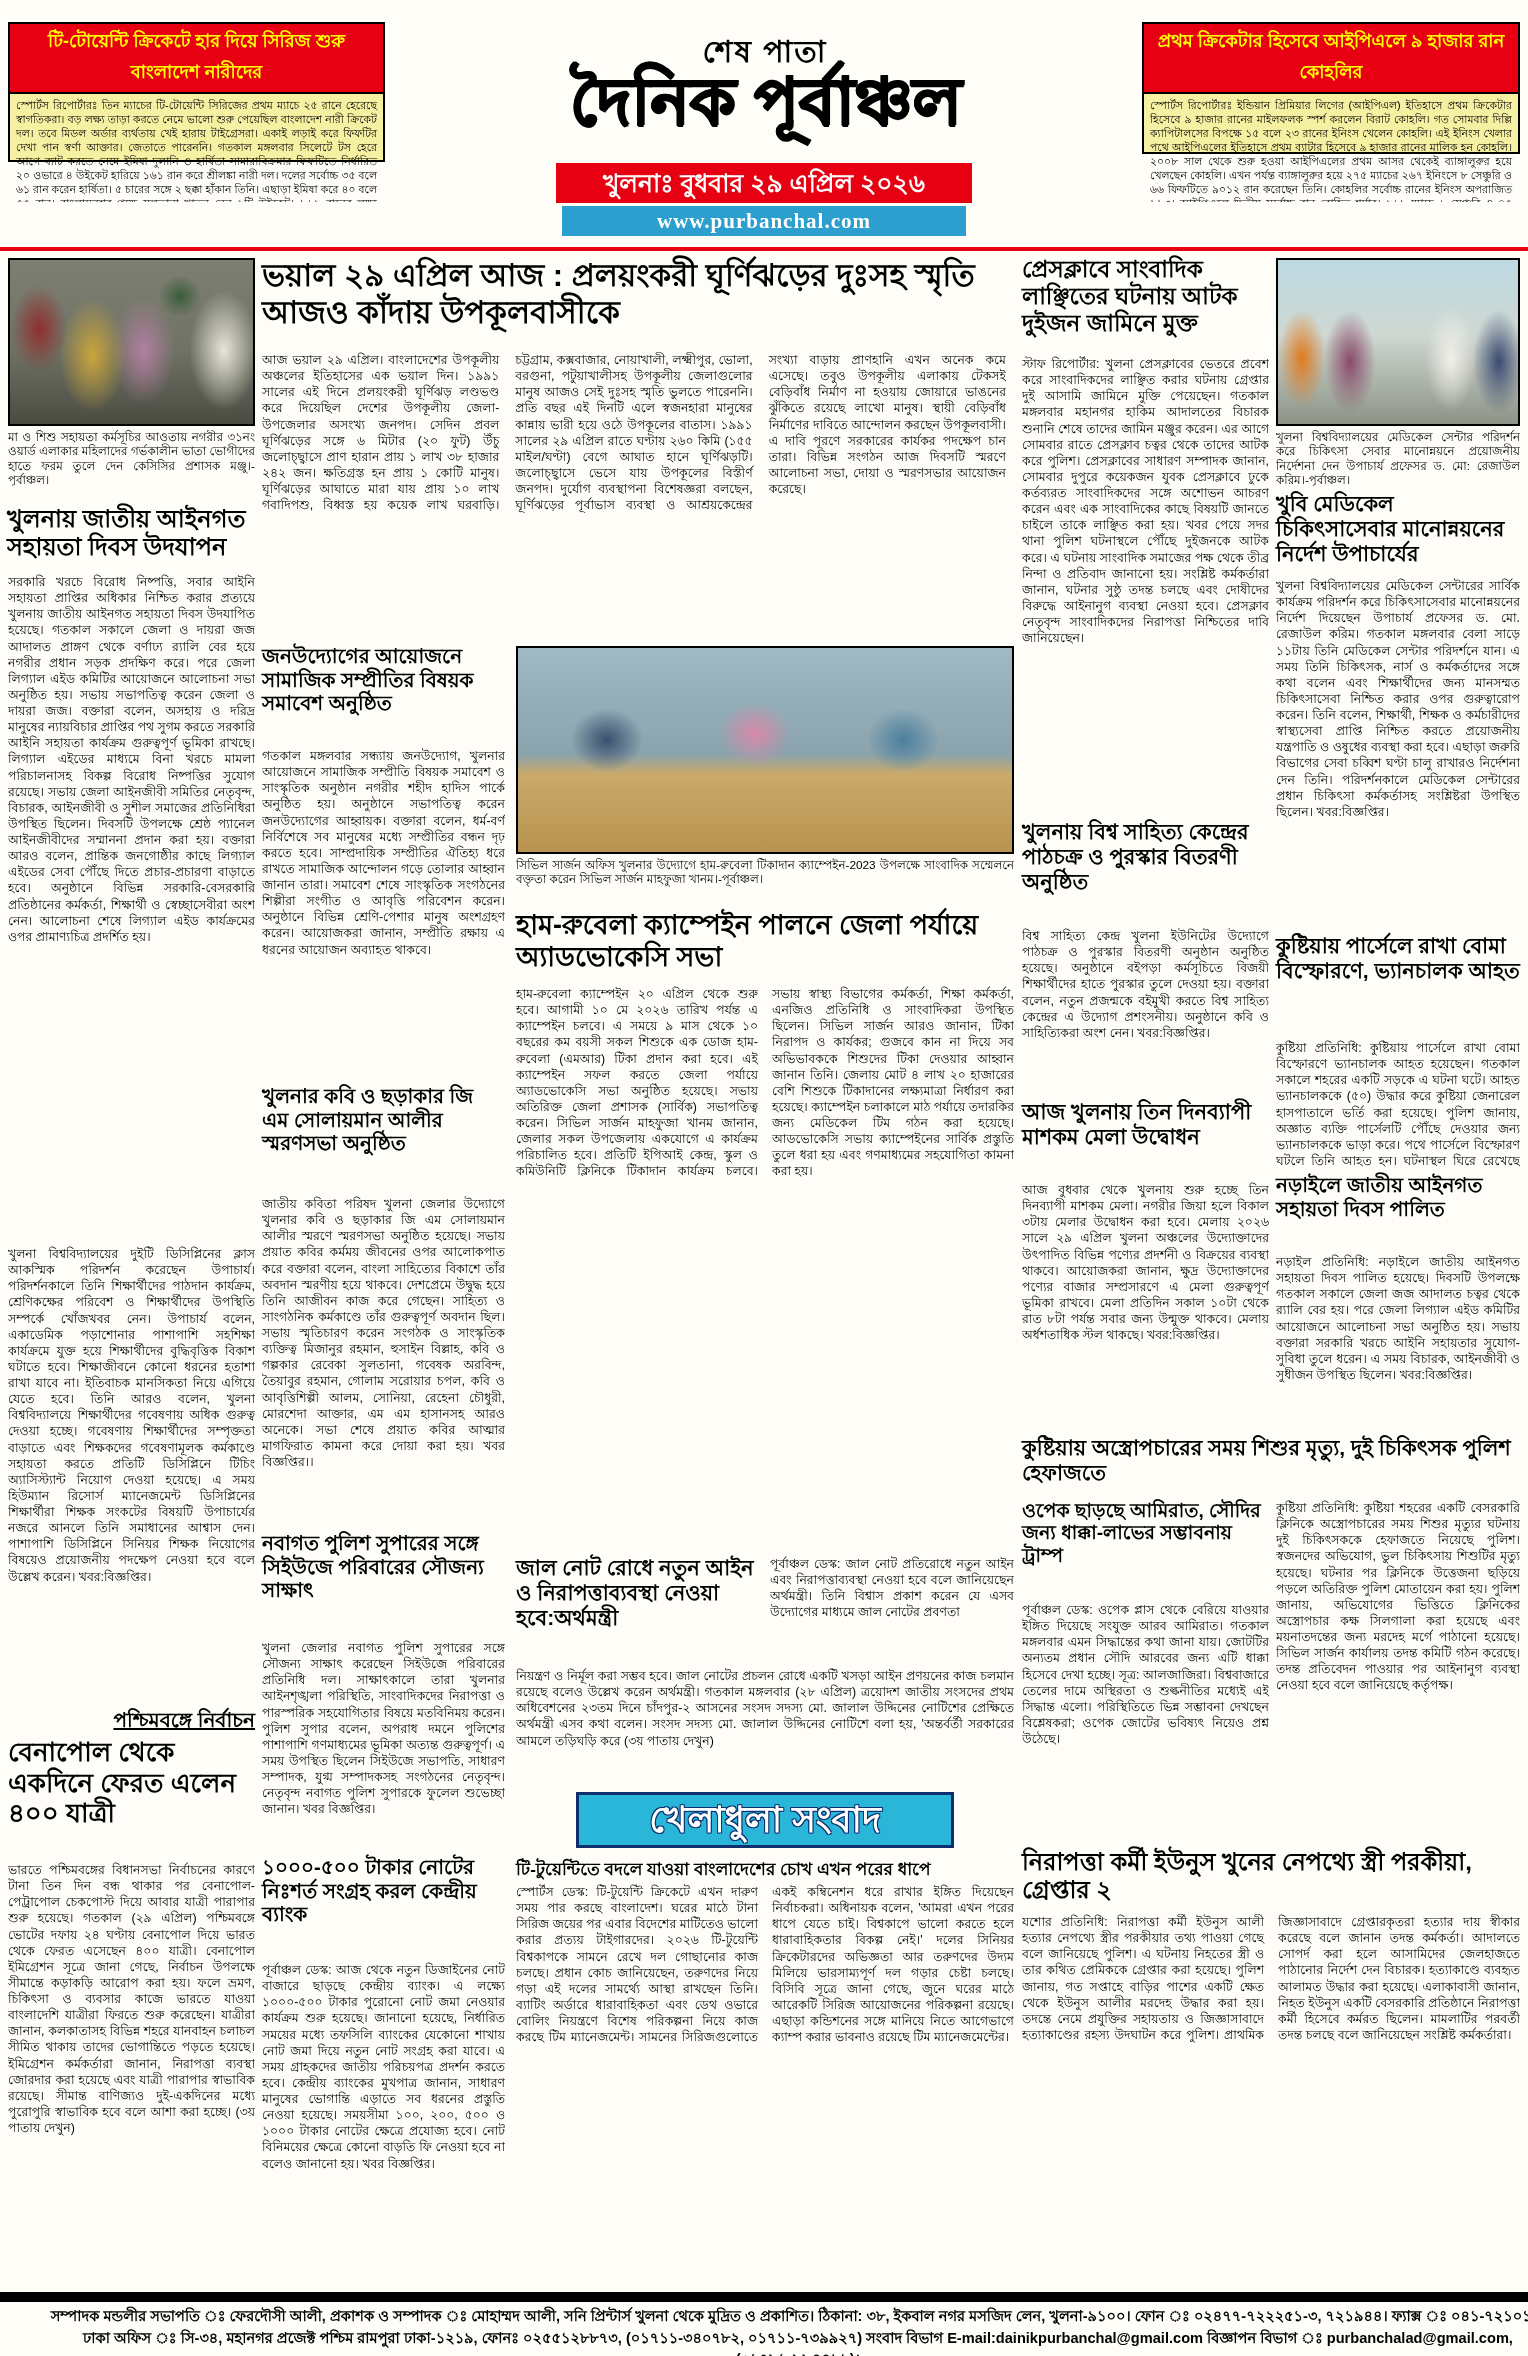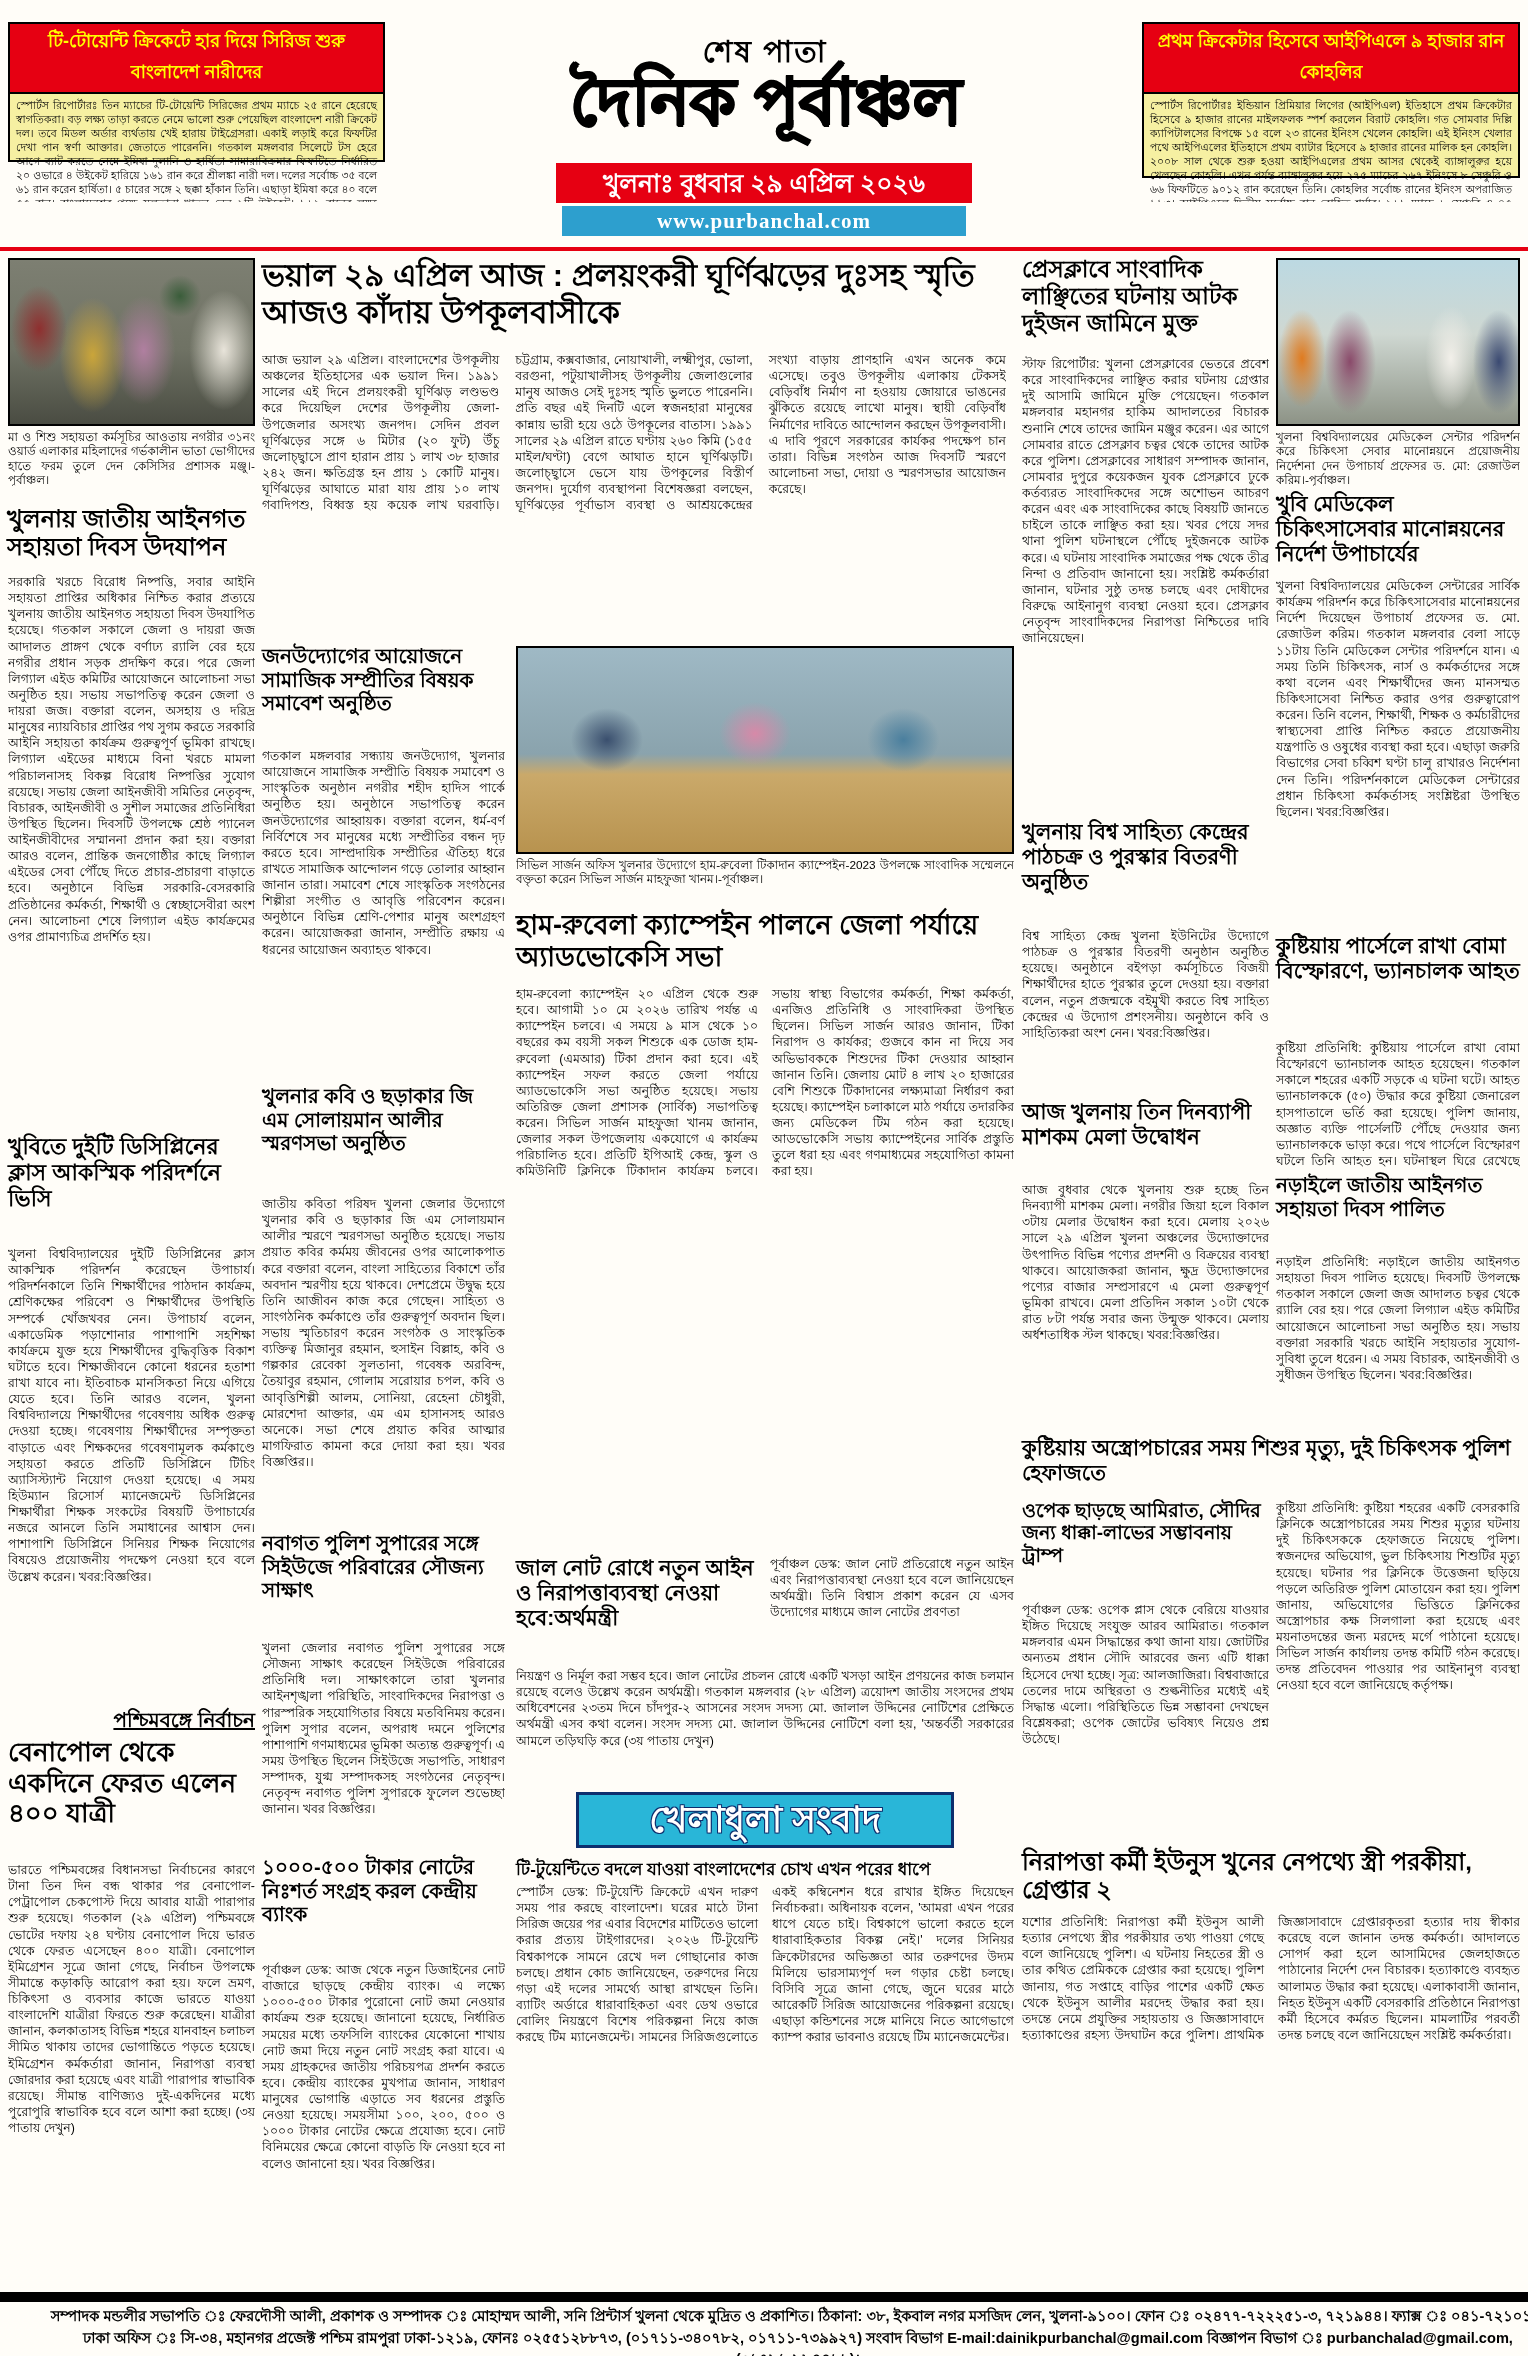--- a/index.html
+++ b/index.html
@@ -64,21 +64,21 @@
   <div class="abs newsbox" style="left:8px;top:22px;width:377px;height:140px;">
     <div class="bar">টি-টোয়েন্টি ক্রিকেটে হার দিয়ে সিরিজ শুরু বাংলাদেশ নারীদের</div>
     <div class="bx" style="height:100px;">স্পোর্টস রিপোর্টারঃ তিন ম্যাচের টি-টোয়েন্টি সিরিজের প্রথম ম্যাচে ২৫ রানে হেরেছে স্বাগতিকরা। বড় লক্ষ্য তাড়া করতে নেমে ভালো শুরু পেয়েছিল বাংলাদেশ নারী ক্রিকেট দল। তবে মিডল অর্ডার ব্যর্থতায় খেই হারায় টাইগ্রেসরা। একাই লড়াই করে ফিফটির দেখা পান স্বর্ণা আক্তার। জেতাতে পারেননি। গতকাল মঙ্গলবার সিলেটে টস হেরে আগে ব্যাট করতে নেমে ইমিষা দুলানি ও হার্ষিতা সামারাবিক্রমার ফিফটিতে নির্ধারিত ২০ ওভারে ৪ উইকেট হারিয়ে ১৬১ রান করে শ্রীলঙ্কা নারী দল। দলের সর্বোচ্চ ৩৫ বলে ৬১ রান করেন হার্ষিতা। ৫ চারের সঙ্গে ২ ছক্কা হাঁকান তিনি। এছাড়া ইমিষা করে ৪০ বলে ৫৫ রান। বাংলাদেশের পক্ষে সুলতানা খাতুন নেন ২টি উইকেট। ১৬২ রানের লক্ষ্য তাড়ায় ভালো শুরু করলেও রান আউট হলে ভাঙে ৩৯ রানের উদ্বোধনী জুটি। এর মধ্যে আরও তিন উইকেট হারিয়ে ধুঁকতে থাকে দল। এক প্রান্ত আগলে লড়াই করে যান স্বর্ণা আক্তার। শেষ পর্যন্ত নির্ধারিত ২০ ওভারে ৭ উইকেট হারিয়ে ১৩৬ রানে থামে স্বাগতিকরা।</div>
   </div>
 
   <div class="abs sectionlabel" style="left:420px;top:28px;width:690px;">শেষ পাতা</div>
   <div class="abs mast" style="left:420px;top:68px;width:690px;">দৈনিক পূর্বাঞ্চল</div>
   <div class="abs datebar" style="left:556px;top:163px;width:416px;height:40px;">খুলনাঃ বুধবার ২৯ এপ্রিল ২০২৬</div>
   <div class="abs urlbar" style="left:562px;top:206px;width:404px;height:30px;">www.purbanchal.com</div>
 
-  <div class="abs newsbox" style="left:1142px;top:22px;width:378px;height:156px;">
+  <div class="abs newsbox" style="left:1142px;top:22px;width:378px;height:132px;">
     <div class="bar">প্রথম ক্রিকেটার হিসেবে আইপিএলে ৯ হাজার রান কোহলির</div>
     <div class="bx" style="height:100px;">স্পোর্টস রিপোর্টারঃ ইন্ডিয়ান প্রিমিয়ার লিগের (আইপিএল) ইতিহাসে প্রথম ক্রিকেটার হিসেবে ৯ হাজার রানের মাইলফলক স্পর্শ করলেন বিরাট কোহলি। গত সোমবার দিল্লি ক্যাপিটালসের বিপক্ষে ১৫ বলে ২৩ রানের ইনিংস খেলেন কোহলি। এই ইনিংস খেলার পথে আইপিএলের ইতিহাসে প্রথম ব্যাটার হিসেবে ৯ হাজার রানের মালিক হন কোহলি। ২০০৮ সাল থেকে শুরু হওয়া আইপিএলের প্রথম আসর থেকেই ব্যাঙ্গালুরুর হয়ে খেলছেন কোহলি। এখন পর্যন্ত ব্যাঙ্গালুরুর হয়ে ২৭৫ ম্যাচের ২৬৭ ইনিংসে ৮ সেঞ্চুরি ও ৬৬ ফিফটিতে ৯০১২ রান করেছেন তিনি। কোহলির সর্বোচ্চ রানের ইনিংস অপরাজিত ১১৩। আইপিএলে দ্বিতীয় সর্বোচ্চ রান রোহিত শর্মার। ২৬১ ম্যাচে ৬ সেঞ্চুরি ও ৪৫ ফিফটিতে তার রান সাড়ে আট হাজারের বেশি। এরপর ধীরে ধীরে মাইলফলকের দিকে এগোচ্ছেন আরও কয়েকজন তারকা ব্যাটার।</div>
   </div>
 
   <div class="abs redrule" style="left:0;top:247px;width:1528px;height:4px;"></div>
 
   <div class="abs photo ph-left" style="left:8px;top:258px;width:247px;height:168px;"></div>
   <div class="abs cap" style="left:8px;top:430px;width:247px;height:56px;">মা ও শিশু সহায়তা কর্মসূচির আওতায় নগরীর ৩১নং ওয়ার্ড এলাকার মহিলাদের গর্ভকালীন ভাতা ভোগীদের হাতে ফরম তুলে দেন কেসিসির প্রশাসক মঞ্জু।-পূর্বাঞ্চল।</div>
 
   <div class="abs h1" style="left:262px;top:258px;width:744px;height:84px;font-size:31px;">ভয়াল ২৯ এপ্রিল আজ : প্রলয়ংকরী ঘূর্ণিঝড়ের দুঃসহ স্মৃতি আজও কাঁদায় উপকূলবাসীকে</div>
@@ -88,21 +88,20 @@
   <div class="abs bt" style="left:1022px;top:356px;width:247px;height:458px;">স্টাফ রিপোর্টার: খুলনা প্রেসক্লাবের ভেতরে প্রবেশ করে সাংবাদিকদের লাঞ্ছিত করার ঘটনায় গ্রেপ্তার দুই আসামি জামিনে মুক্তি পেয়েছেন। গতকাল মঙ্গলবার মহানগর হাকিম আদালতের বিচারক শুনানি শেষে তাদের জামিন মঞ্জুর করেন। এর আগে সোমবার রাতে প্রেসক্লাব চত্বর থেকে তাদের আটক করে পুলিশ। প্রেসক্লাবের সাধারণ সম্পাদক জানান, সোমবার দুপুরে কয়েকজন যুবক প্রেসক্লাবে ঢুকে কর্তব্যরত সাংবাদিকদের সঙ্গে অশোভন আচরণ করেন এবং এক সাংবাদিকের কাছে বিষয়টি জানতে চাইলে তাকে লাঞ্ছিত করা হয়। খবর পেয়ে সদর থানা পুলিশ ঘটনাস্থলে পৌঁছে দুইজনকে আটক করে। এ ঘটনায় সাংবাদিক সমাজের পক্ষ থেকে তীব্র নিন্দা ও প্রতিবাদ জানানো হয়। সংশ্লিষ্ট কর্মকর্তারা জানান, ঘটনার সুষ্ঠু তদন্ত চলছে এবং দোষীদের বিরুদ্ধে আইনানুগ ব্যবস্থা নেওয়া হবে। প্রেসক্লাব নেতৃবৃন্দ সাংবাদিকদের নিরাপত্তা নিশ্চিতের দাবি জানিয়েছেন।</div>
 
   <div class="abs photo ph-right" style="left:1276px;top:258px;width:244px;height:168px;"></div>
   <div class="abs cap" style="left:1276px;top:430px;width:244px;height:56px;">খুলনা বিশ্ববিদ্যালয়ের মেডিকেল সেন্টার পরিদর্শন করে চিকিৎসা সেবার মানোন্নয়নে প্রয়োজনীয় নির্দেশনা দেন উপাচার্য প্রফেসর ড. মো: রেজাউল করিম।-পূর্বাঞ্চল।</div>
   <div class="abs h1" style="left:1276px;top:492px;width:244px;height:80px;font-size:21px;">খুবি মেডিকেল চিকিৎসাসেবার মানোন্নয়নের নির্দেশ উপাচার্যের</div>
   <div class="abs bt" style="left:1276px;top:578px;width:244px;height:350px;">খুলনা বিশ্ববিদ্যালয়ের মেডিকেল সেন্টারের সার্বিক কার্যক্রম পরিদর্শন করে চিকিৎসাসেবার মানোন্নয়নের নির্দেশ দিয়েছেন উপাচার্য প্রফেসর ড. মো. রেজাউল করিম। গতকাল মঙ্গলবার বেলা সাড়ে ১১টায় তিনি মেডিকেল সেন্টার পরিদর্শনে যান। এ সময় তিনি চিকিৎসক, নার্স ও কর্মকর্তাদের সঙ্গে কথা বলেন এবং শিক্ষার্থীদের জন্য মানসম্মত চিকিৎসাসেবা নিশ্চিত করার ওপর গুরুত্বারোপ করেন। তিনি বলেন, শিক্ষার্থী, শিক্ষক ও কর্মচারীদের স্বাস্থ্যসেবা প্রাপ্তি নিশ্চিত করতে প্রয়োজনীয় যন্ত্রপাতি ও ওষুধের ব্যবস্থা করা হবে। এছাড়া জরুরি বিভাগের সেবা চব্বিশ ঘণ্টা চালু রাখারও নির্দেশনা দেন তিনি। পরিদর্শনকালে মেডিকেল সেন্টারের প্রধান চিকিৎসা কর্মকর্তাসহ সংশ্লিষ্টরা উপস্থিত ছিলেন। খবর:বিজ্ঞপ্তির।</div>
 
   <div class="abs h1" style="left:7px;top:492px;width:247px;height:76px;font-size:24px;margin-top:13px;">খুলনায় জাতীয় আইনগত সহায়তা দিবস উদযাপন</div>
   <div class="abs bt" style="left:8px;top:574px;width:247px;height:554px;">সরকারি খরচে বিরোধ নিষ্পত্তি, সবার আইনি সহায়তা প্রাপ্তির অধিকার নিশ্চিত করার প্রত্যয়ে খুলনায় জাতীয় আইনগত সহায়তা দিবস উদযাপিত হয়েছে। গতকাল সকালে জেলা ও দায়রা জজ আদালত প্রাঙ্গণ থেকে বর্ণাঢ্য র‍্যালি বের হয়ে নগরীর প্রধান সড়ক প্রদক্ষিণ করে। পরে জেলা লিগ্যাল এইড কমিটির আয়োজনে আলোচনা সভা অনুষ্ঠিত হয়। সভায় সভাপতিত্ব করেন জেলা ও দায়রা জজ। বক্তারা বলেন, অসহায় ও দরিদ্র মানুষের ন্যায়বিচার প্রাপ্তির পথ সুগম করতে সরকারি আইনি সহায়তা কার্যক্রম গুরুত্বপূর্ণ ভূমিকা রাখছে। লিগ্যাল এইডের মাধ্যমে বিনা খরচে মামলা পরিচালনাসহ বিকল্প বিরোধ নিষ্পত্তির সুযোগ রয়েছে। সভায় জেলা আইনজীবী সমিতির নেতৃবৃন্দ, বিচারক, আইনজীবী ও সুশীল সমাজের প্রতিনিধিরা উপস্থিত ছিলেন। দিবসটি উপলক্ষে শ্রেষ্ঠ প্যানেল আইনজীবীদের সম্মাননা প্রদান করা হয়। বক্তারা আরও বলেন, প্রান্তিক জনগোষ্ঠীর কাছে লিগ্যাল এইডের সেবা পৌঁছে দিতে প্রচার-প্রচারণা বাড়াতে হবে। অনুষ্ঠানে বিভিন্ন সরকারি-বেসরকারি প্রতিষ্ঠানের কর্মকর্তা, শিক্ষার্থী ও স্বেচ্ছাসেবীরা অংশ নেন। আলোচনা শেষে লিগ্যাল এইড কার্যক্রমের ওপর প্রামাণ্যচিত্র প্রদর্শিত হয়।</div>
 
-  <div class="abs h1" style="left:8px;top:1134px;width:247px;height:106px;font-size:22px;">খুবিতে দুইটি ডিসিপ্লিনের ক্লাস আকস্মিক পরিদর্শনে ভিসি</div>
   <div class="abs bt" style="left:8px;top:1246px;width:247px;height:452px;">খুলনা বিশ্ববিদ্যালয়ের দুইটি ডিসিপ্লিনের ক্লাস আকস্মিক পরিদর্শন করেছেন উপাচার্য। পরিদর্শনকালে তিনি শিক্ষার্থীদের পাঠদান কার্যক্রম, শ্রেণিকক্ষের পরিবেশ ও শিক্ষার্থীদের উপস্থিতি সম্পর্কে খোঁজখবর নেন। উপাচার্য বলেন, একাডেমিক পড়াশোনার পাশাপাশি সহশিক্ষা কার্যক্রমে যুক্ত হয়ে শিক্ষার্থীদের বুদ্ধিবৃত্তিক বিকাশ ঘটাতে হবে। শিক্ষাজীবনে কোনো ধরনের হতাশা রাখা যাবে না। ইতিবাচক মানসিকতা নিয়ে এগিয়ে যেতে হবে। তিনি আরও বলেন, খুলনা বিশ্ববিদ্যালয়ে শিক্ষার্থীদের গবেষণায় অধিক গুরুত্ব দেওয়া হচ্ছে। গবেষণায় শিক্ষার্থীদের সম্পৃক্ততা বাড়াতে এবং শিক্ষকদের গবেষণামূলক কর্মকাণ্ডে সহায়তা করতে প্রতিটি ডিসিপ্লিনে টিচিং অ্যাসিস্ট্যান্ট নিয়োগ দেওয়া হয়েছে। এ সময় হিউম্যান রিসোর্স ম্যানেজমেন্ট ডিসিপ্লিনের শিক্ষার্থীরা শিক্ষক সংকটের বিষয়টি উপাচার্যের নজরে আনলে তিনি সমাধানের আশ্বাস দেন। পাশাপাশি ডিসিপ্লিনে সিনিয়র শিক্ষক নিয়োগের বিষয়েও প্রয়োজনীয় পদক্ষেপ নেওয়া হবে বলে উল্লেখ করেন। খবর:বিজ্ঞপ্তির।</div>
 
   <div class="abs kicker" style="left:8px;top:1705px;width:247px;font-size:20px;">পশ্চিমবঙ্গে নির্বাচন</div>
   <div class="abs h1" style="left:8px;top:1737px;width:247px;height:118px;font-size:26px;">বেনাপোল থেকে একদিনে ফেরত এলেন ৪০০ যাত্রী</div>
   <div class="abs bt" style="left:8px;top:1862px;width:247px;height:420px;">ভারতে পশ্চিমবঙ্গের বিধানসভা নির্বাচনের কারণে টানা তিন দিন বন্ধ থাকার পর বেনাপোল-পেট্রাপোল চেকপোস্ট দিয়ে আবার যাত্রী পারাপার শুরু হয়েছে। গতকাল (২৯ এপ্রিল) পশ্চিমবঙ্গে ভোটের দফায় ২৪ ঘণ্টায় বেনাপোল দিয়ে ভারত থেকে ফেরত এসেছেন ৪০০ যাত্রী। বেনাপোল ইমিগ্রেশন সূত্রে জানা গেছে, নির্বাচন উপলক্ষে সীমান্তে কড়াকড়ি আরোপ করা হয়। ফলে ভ্রমণ, চিকিৎসা ও ব্যবসার কাজে ভারতে যাওয়া বাংলাদেশি যাত্রীরা ফিরতে শুরু করেছেন। যাত্রীরা জানান, কলকাতাসহ বিভিন্ন শহরে যানবাহন চলাচল সীমিত থাকায় তাদের ভোগান্তিতে পড়তে হয়েছে। ইমিগ্রেশন কর্মকর্তারা জানান, নিরাপত্তা ব্যবস্থা জোরদার করা হয়েছে এবং যাত্রী পারাপার স্বাভাবিক রয়েছে। সীমান্ত বাণিজ্যও দুই-একদিনের মধ্যে পুরোপুরি স্বাভাবিক হবে বলে আশা করা হচ্ছে। (৩য় পাতায় দেখুন)</div>
 
   <div class="abs h1" style="left:262px;top:645px;width:243px;height:96px;font-size:20px;">জনউদ্যোগের আয়োজনে সামাজিক সম্প্রীতির বিষয়ক সমাবেশ অনুষ্ঠিত</div>
   <div class="abs bt" style="left:262px;top:748px;width:243px;height:330px;">গতকাল মঙ্গলবার সন্ধ্যায় জনউদ্যোগ, খুলনার আয়োজনে সামাজিক সম্প্রীতি বিষয়ক সমাবেশ ও সাংস্কৃতিক অনুষ্ঠান নগরীর শহীদ হাদিস পার্কে অনুষ্ঠিত হয়। অনুষ্ঠানে সভাপতিত্ব করেন জনউদ্যোগের আহ্বায়ক। বক্তারা বলেন, ধর্ম-বর্ণ নির্বিশেষে সব মানুষের মধ্যে সম্প্রীতির বন্ধন দৃঢ় করতে হবে। সাম্প্রদায়িক সম্প্রীতির ঐতিহ্য ধরে রাখতে সামাজিক আন্দোলন গড়ে তোলার আহ্বান জানান তারা। সমাবেশ শেষে সাংস্কৃতিক সংগঠনের শিল্পীরা সংগীত ও আবৃত্তি পরিবেশন করেন। অনুষ্ঠানে বিভিন্ন শ্রেণি-পেশার মানুষ অংশগ্রহণ করেন। আয়োজকরা জানান, সম্প্রীতি রক্ষায় এ ধরনের আয়োজন অব্যাহত থাকবে।</div>
 
   <div class="abs h1" style="left:262px;top:1085px;width:243px;height:104px;font-size:20px;">খুলনার কবি ও ছড়াকার জি এম সোলায়মান আলীর স্মরণসভা অনুষ্ঠিত</div>

